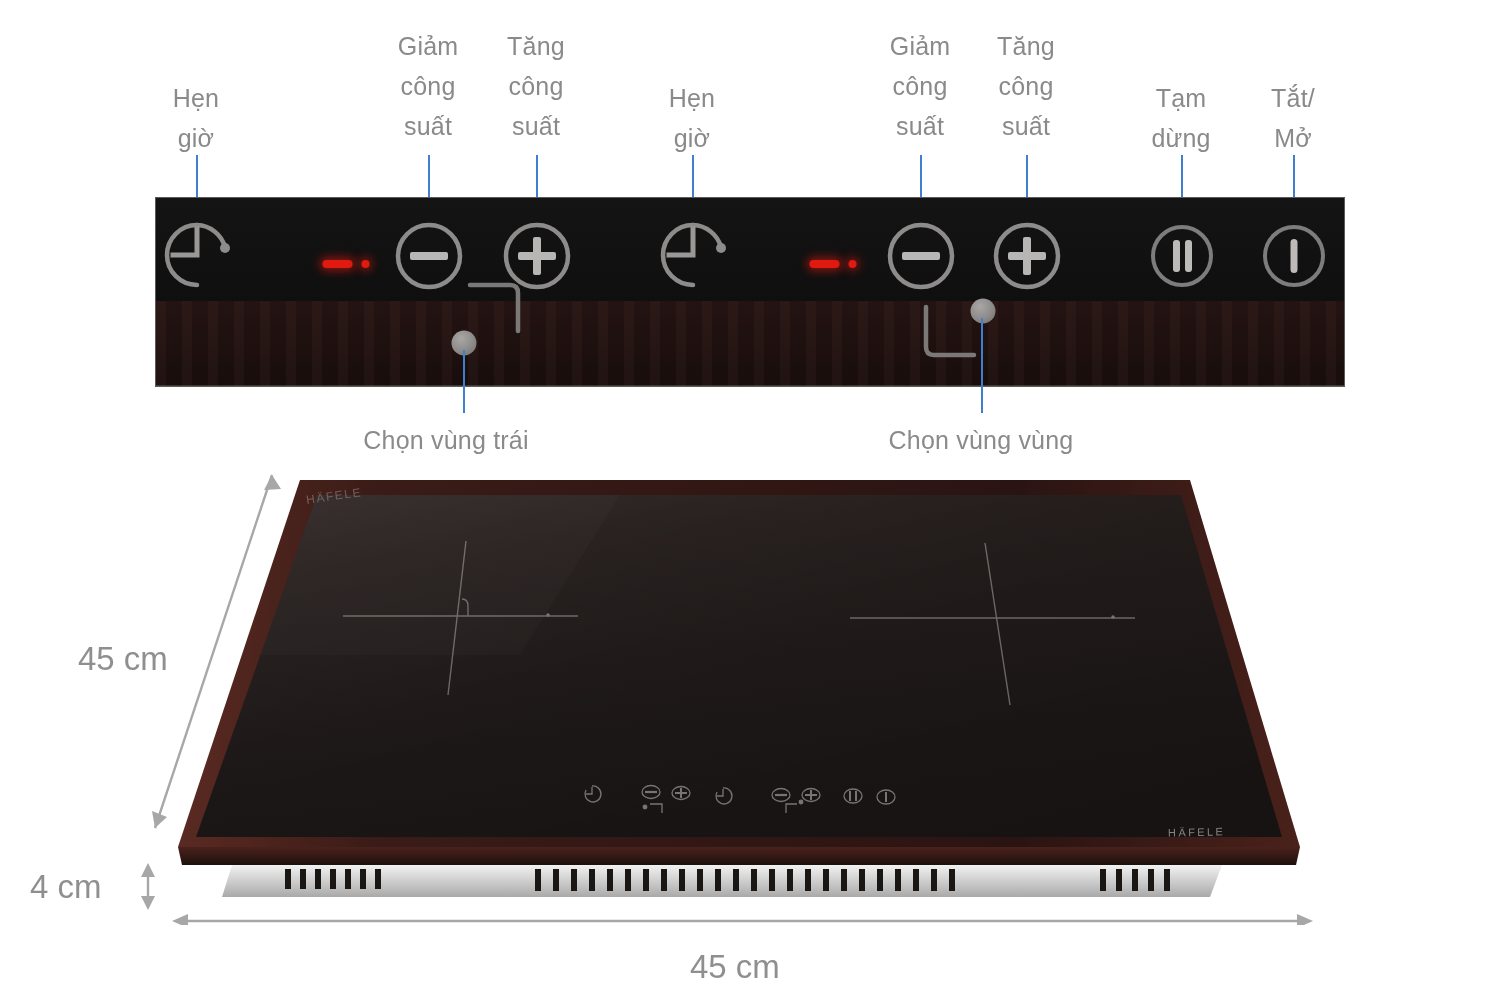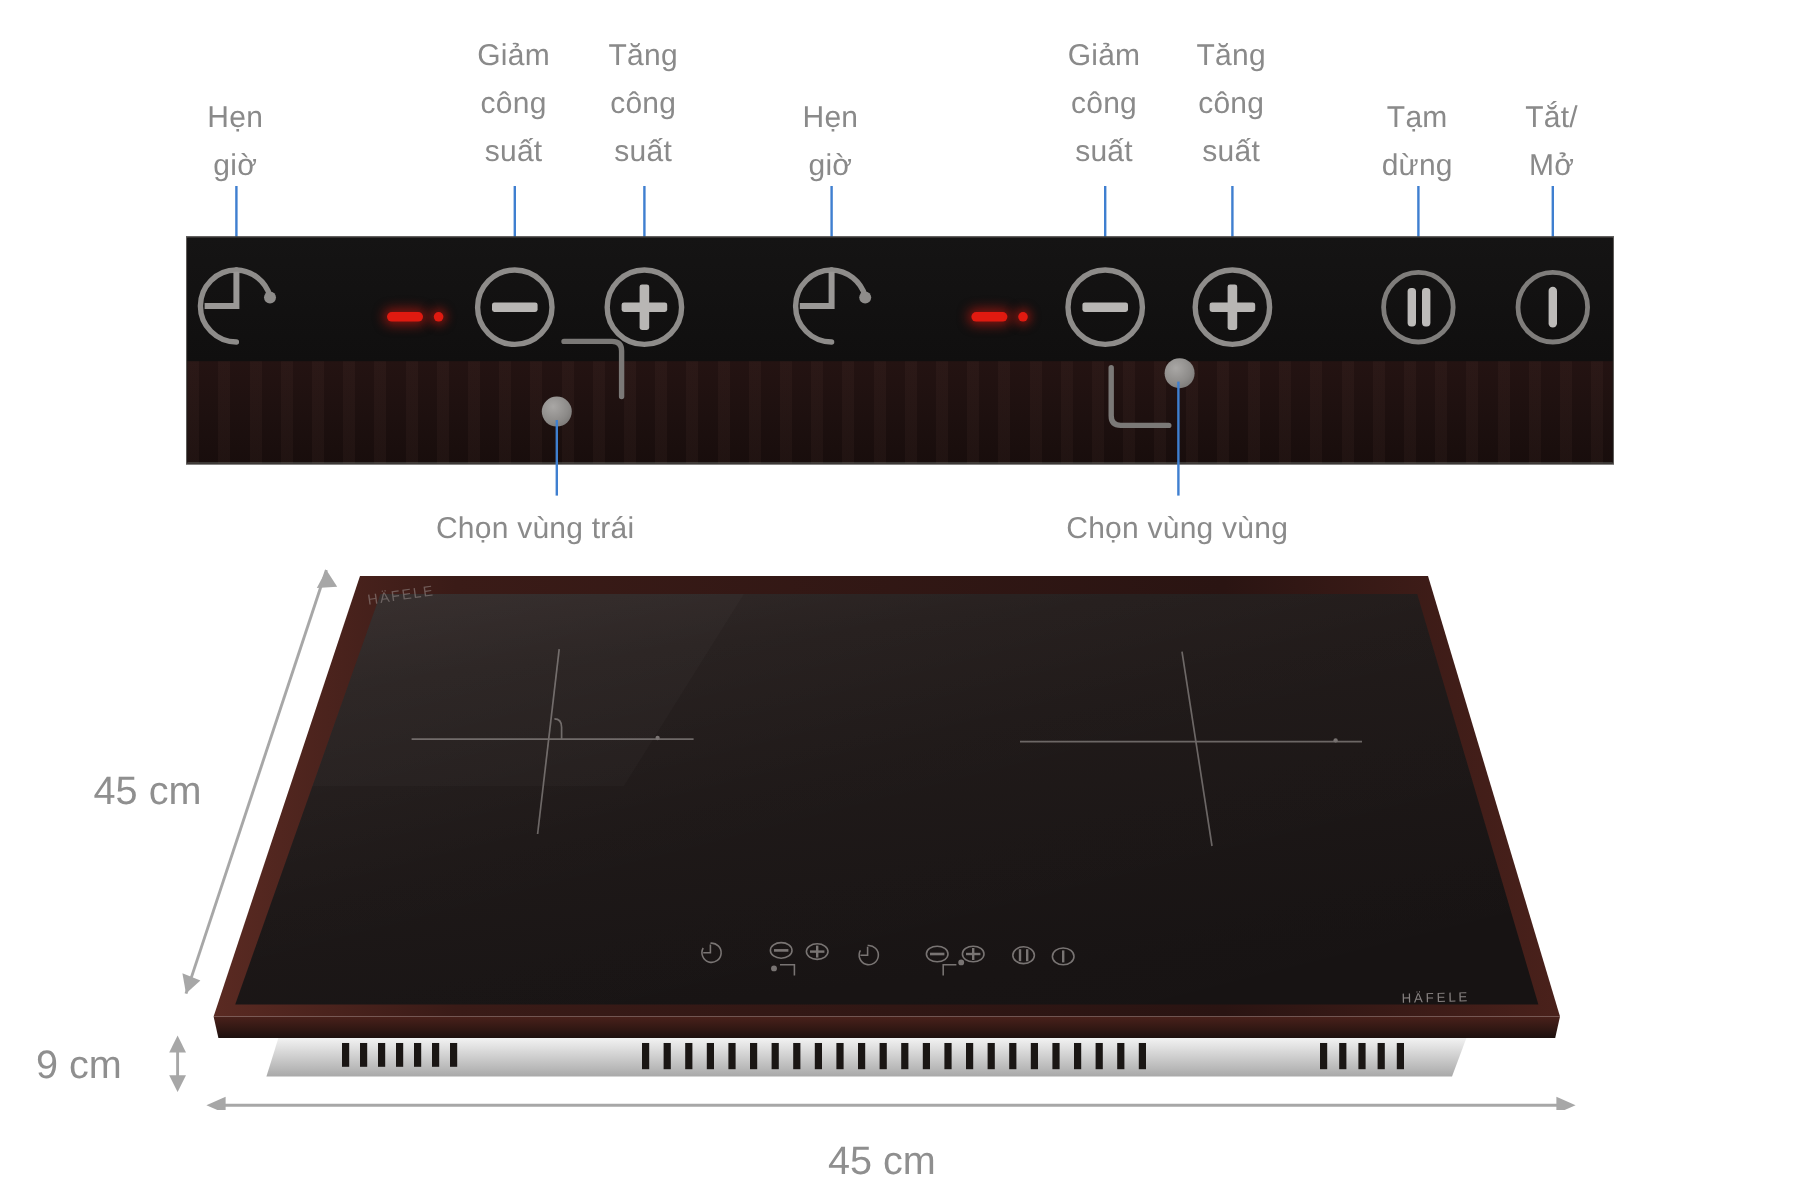--- a/index.html
+++ b/index.html
@@ -404,16 +404,16 @@
       <line x1="185" y1="466" x2="1300" y2="466"></line>
       <path d="M172,466 l16,-7 l0,14 z" fill="#a7a7a7" stroke="none"></path>
       <path d="M1313,466 l-16,-7 l0,14 z" fill="#a7a7a7" stroke="none"></path>
     </g>
   </svg>
 
   <div class="brand-top" style="left:306px;top:489px;font-size:12px;">HÄFELE</div>
   <div class="hafele-logo" style="left:1168px;top:826px;">HÄFELE</div>
 
   <div class="dim-label" style="left:78px;top:640px;">45 cm</div>
-  <div class="dim-label" style="left:30px;top:868px;">9 cm</div>
+  <div class="dim-label" style="left:30px;top:868px;">4 cm</div>
   <div class="dim-label" style="left:690px;top:948px;">45 cm</div>
 
 </div>
 
 </body></html>

